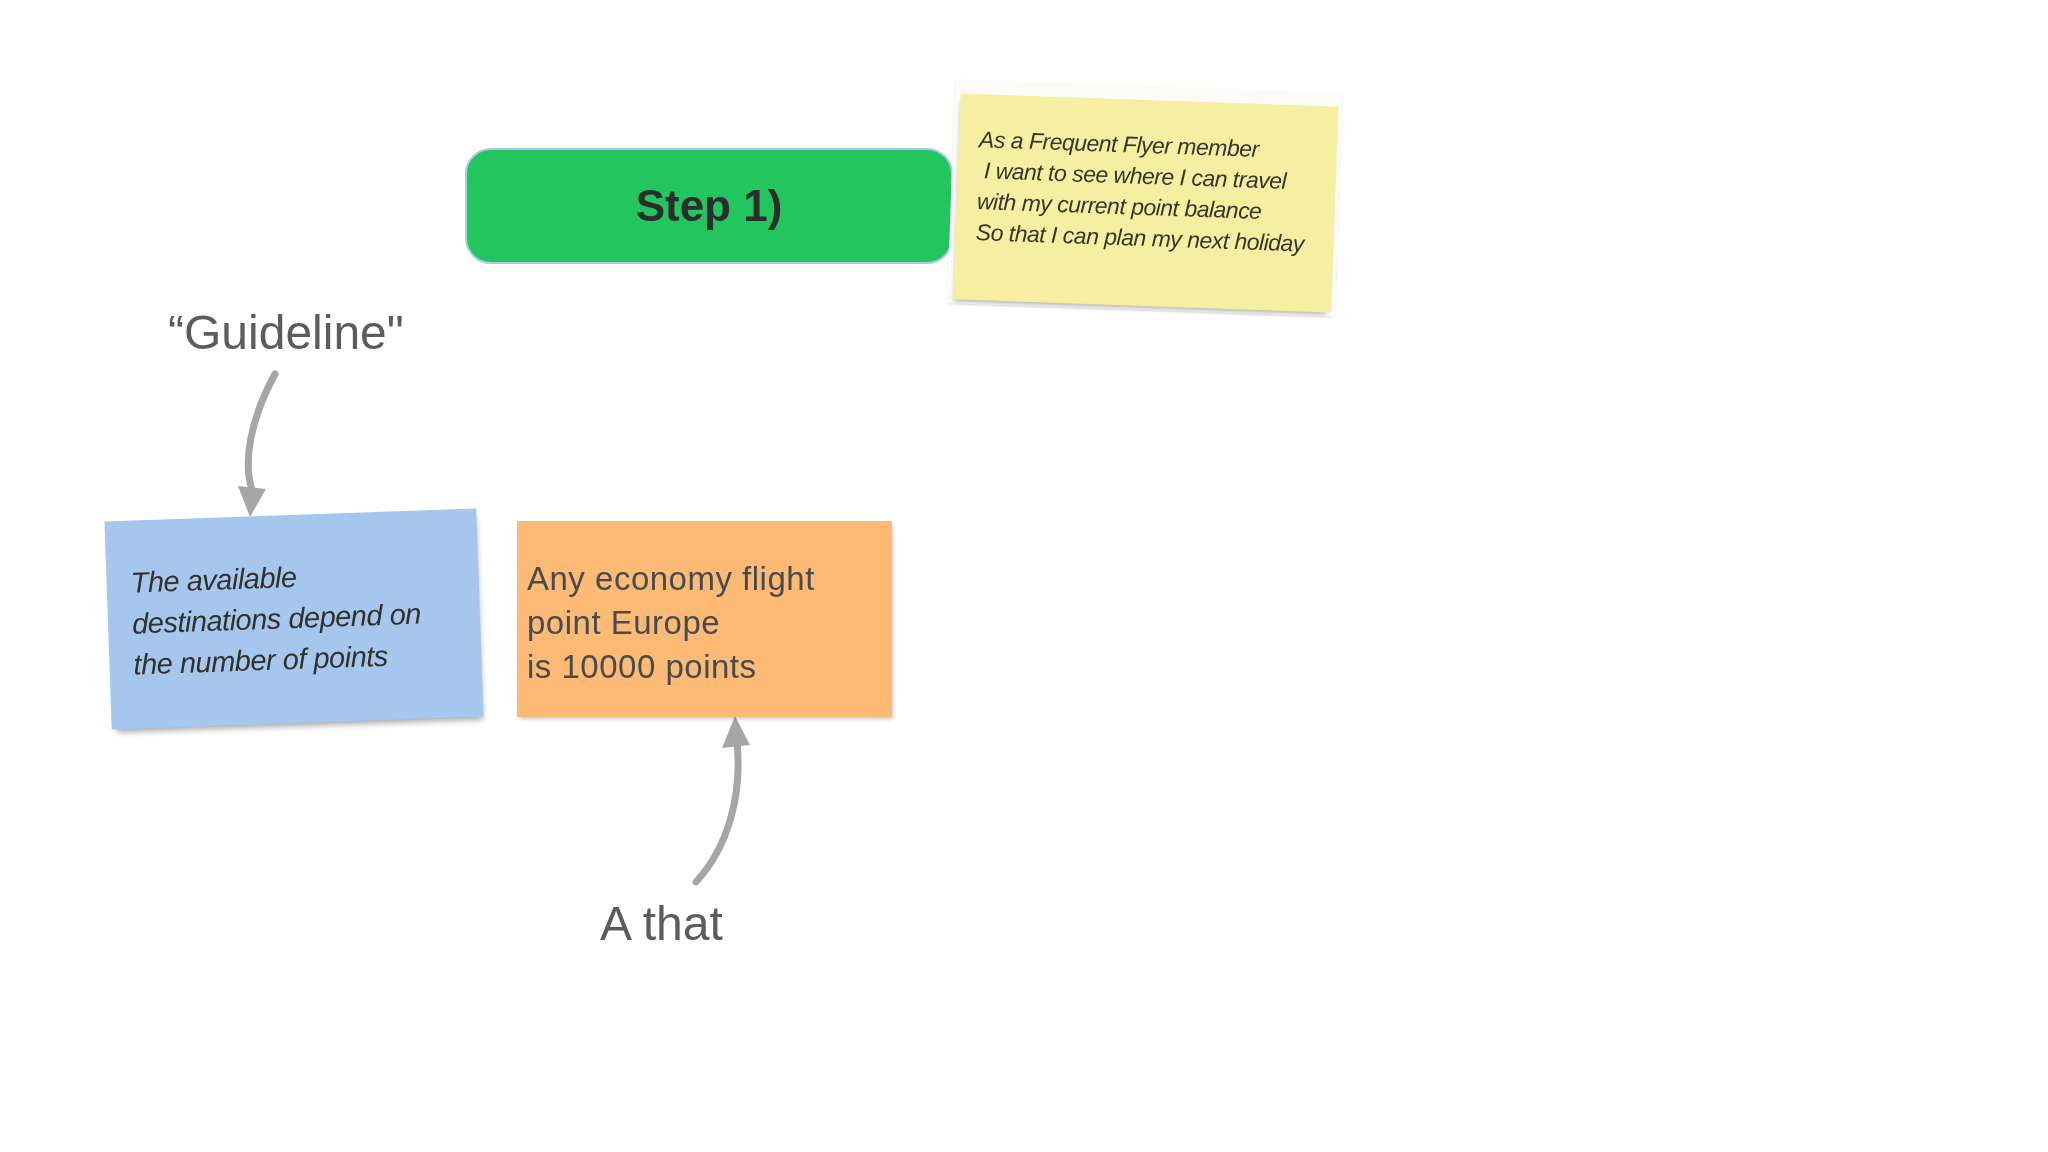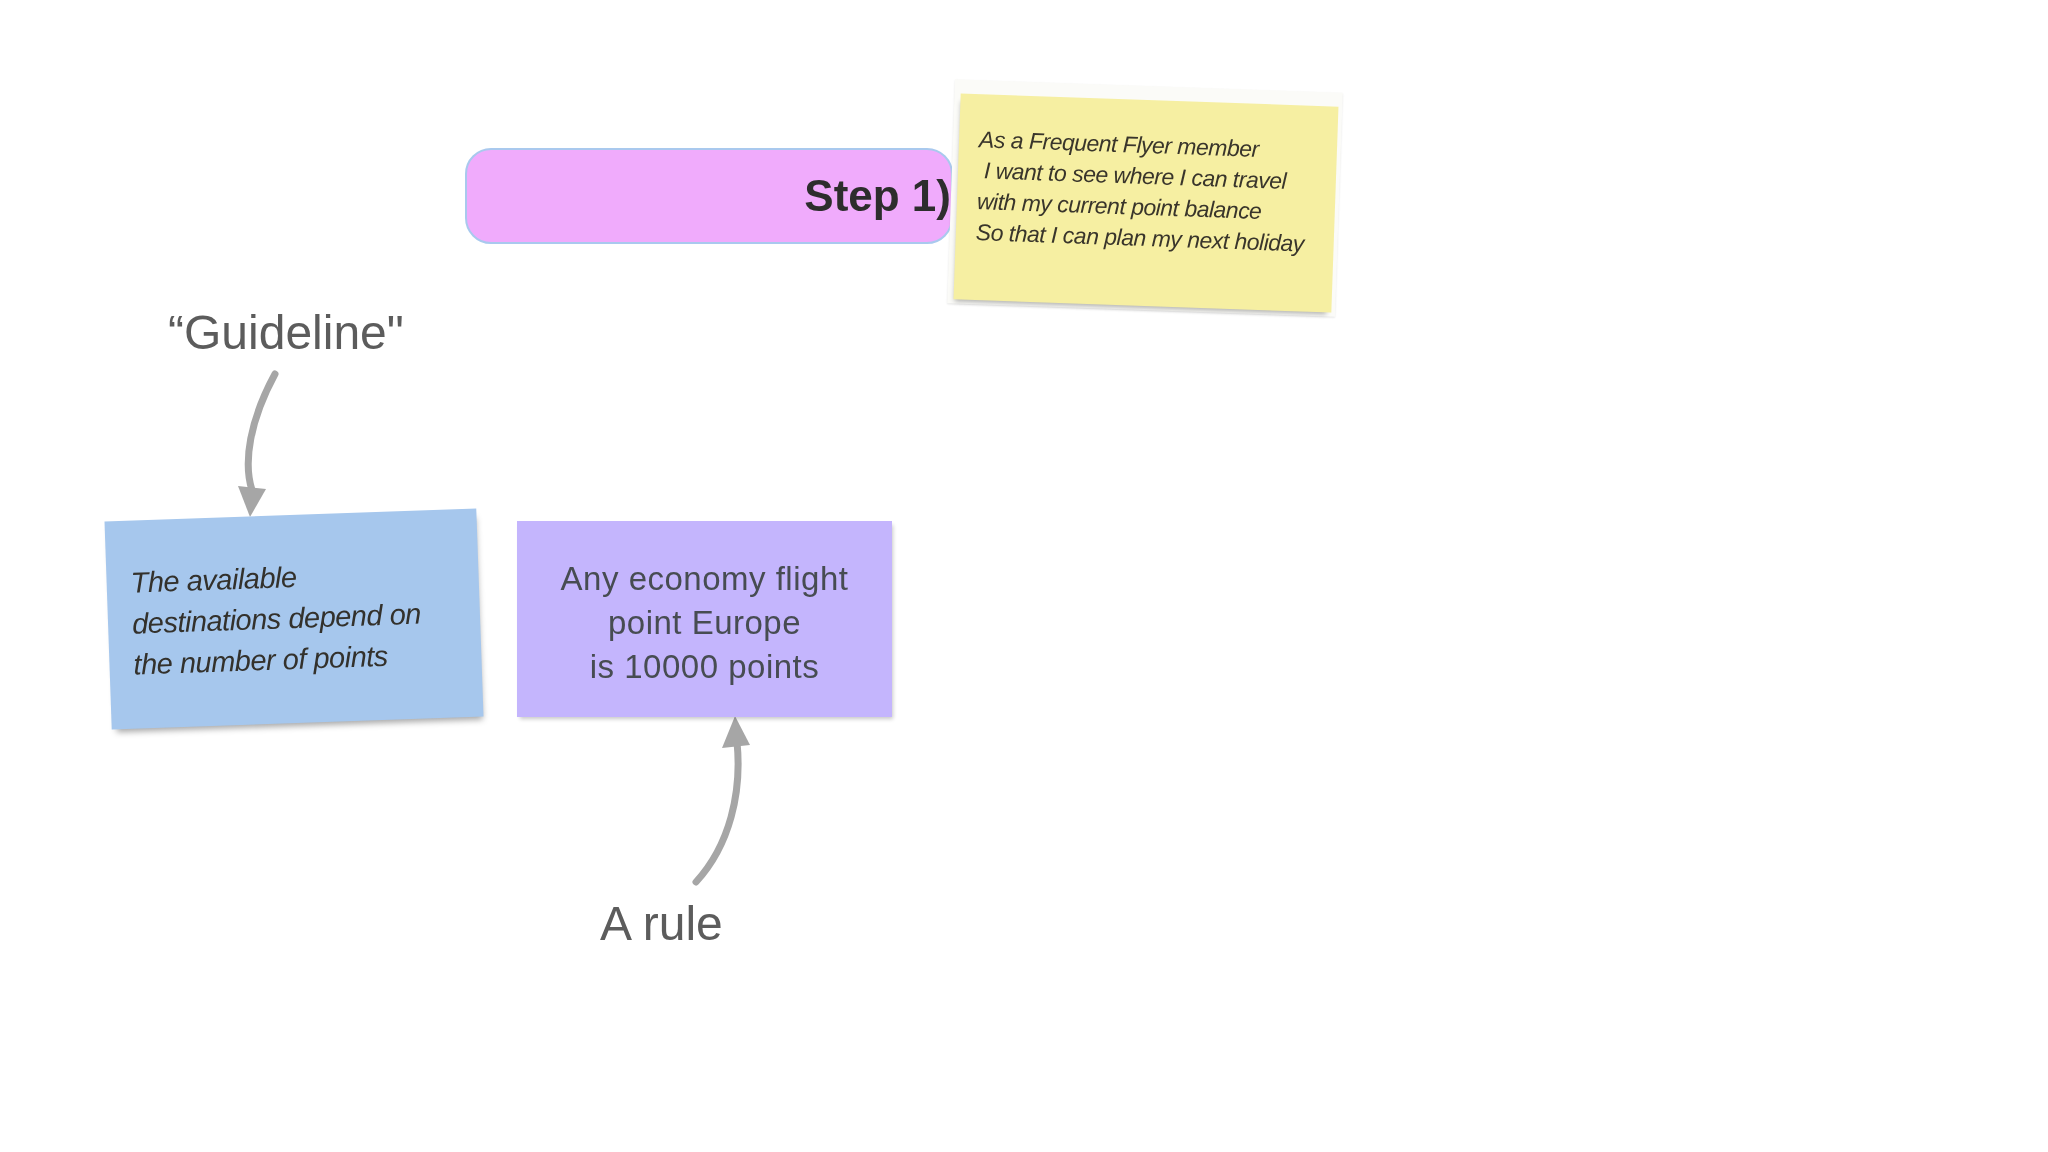--- a/index.html
+++ b/index.html
@@ -9,27 +9,27 @@
     height: 1152px;
     background: #ffffff;
     overflow: hidden;
     font-family: "Liberation Sans", sans-serif;
   }
 
   
   .step-box {
     position: absolute;
     left: 465px; top: 148px;
-    width: 488px; height: 96px;
-    background: #f0abfc;
+    width: 488px; height: 116px;
+    background: #22c55e;
     border: 2px solid #a9c9ee;
     border-radius: 26px;
     display: flex;
     align-items: center;
-    justify-content: flex-end;
+    justify-content: center;
     font-size: 44px;
     color: #2d2d2d;
     box-sizing: border-box;
   }
   .step-box .bold { font-weight: bold; }
   .step-box .rest { white-space: pre; }
 
   
   .note {
     position: absolute;
@@ -68,23 +68,22 @@
     box-shadow: 2px 6px 6px -3px rgba(0,0,0,0.35);
   }
   .note.guideline .hand-line {
     font-size: 29px;
     line-height: 41px;
     color: #33312c;
   }
   .note.rule {
     left: 517px; top: 521px;
     width: 375px; height: 196px;
-    background: #c4b5fd;
+    background: #fdba74;
     padding: 36px 10px 0 10px;
-    text-align: center;
     box-shadow: 2px 3px 4px -1px rgba(0,0,0,0.22);
   }
   .comic-line {
     font-size: 33px;
     line-height: 44px;
     letter-spacing: 0.5px;
     color: #474c52;
     white-space: pre;
   }
 
@@ -141,15 +140,15 @@
     <div class="hand-line">the number of points</div>
   </div>
 
   <div class="note rule">
     <div class="comic-line">Any economy flight</div>
     <div class="comic-line">point Europe</div>
     <div class="comic-line">is 10000 points</div>
   </div>
 
   <div class="anno-label guideline-label">“Guideline"</div>
-  <div class="anno-label rule-label">A rule</div>
+  <div class="anno-label rule-label">A that</div>
 
 </div>
 
 </body></html>

